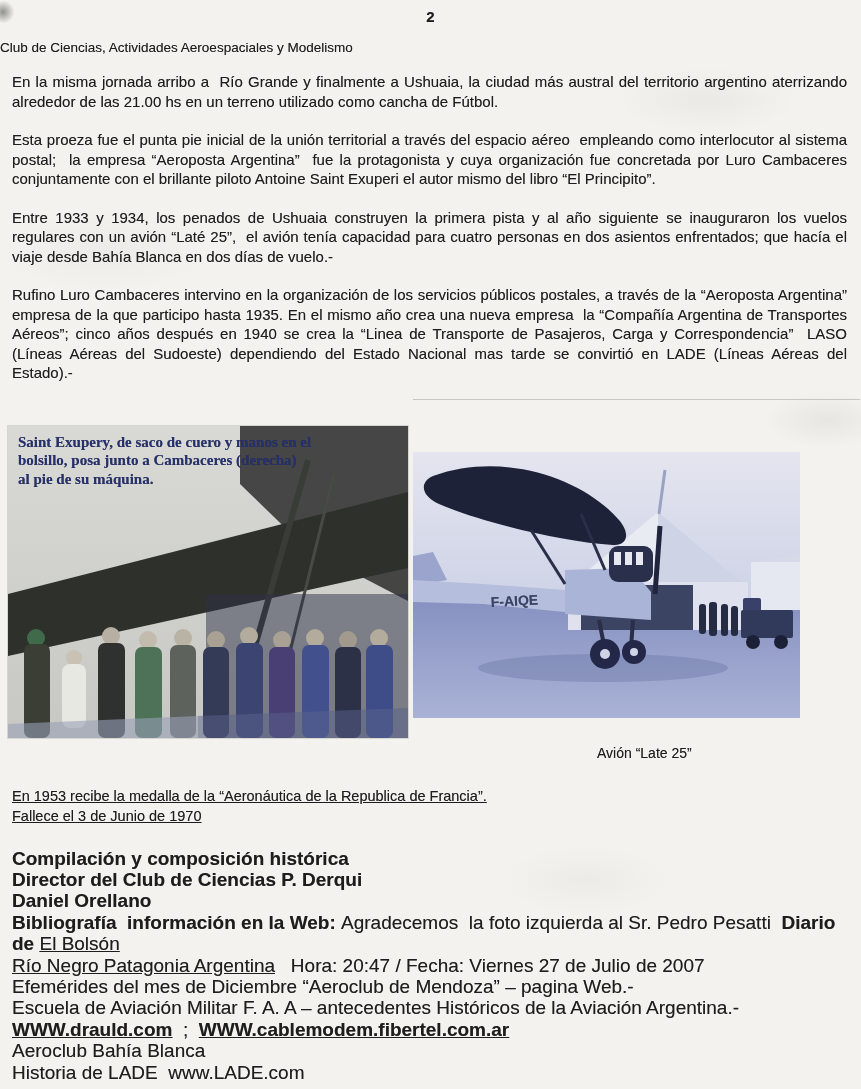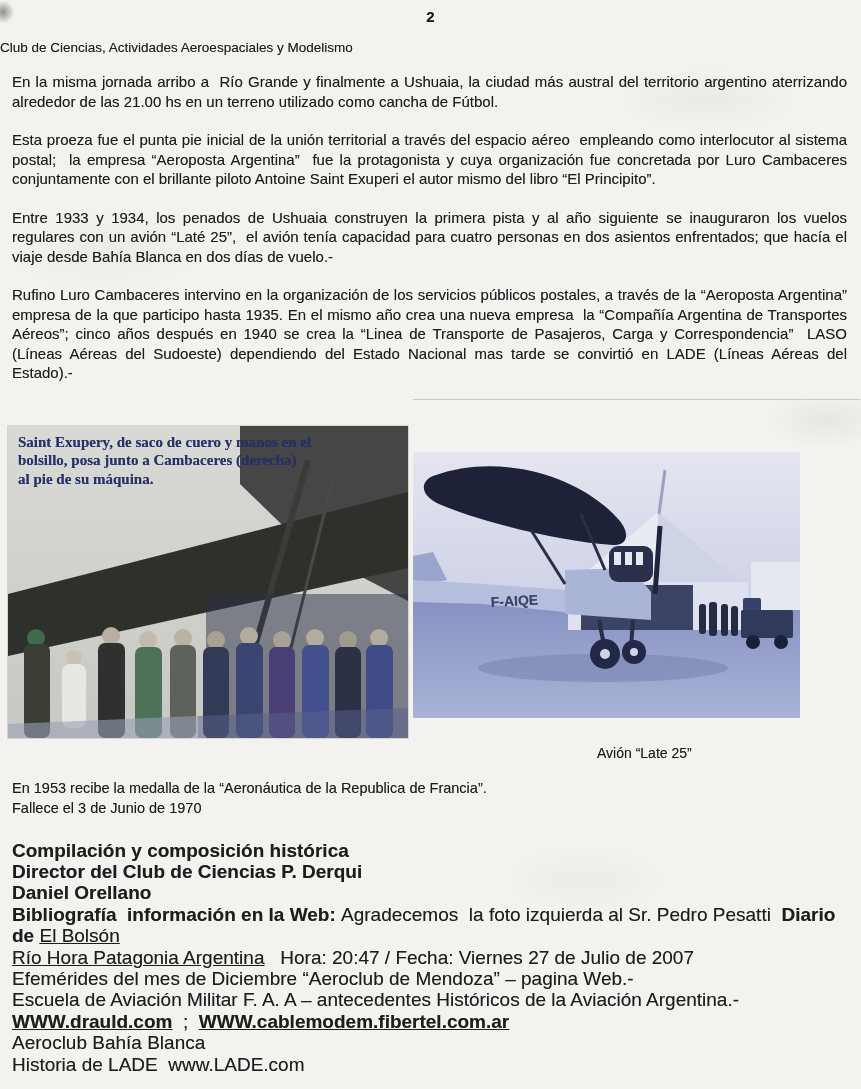--- a/index.html
+++ b/index.html
@@ -47,21 +47,21 @@
     position:absolute;left:10px;top:7px;width:360px;
     font-family:"Liberation Serif","DejaVu Serif",serif;
     font-weight:700;font-style:normal;
     color:#25306e;font-size:15px;line-height:18.5px;
     text-shadow:0 0 1px rgba(37,48,110,.6);
   }
   .photo-caption{
     margin:22px 0 0 597px;
     font-size:14px;line-height:18px;
   }
-  .closing{margin:16px 0 0 12px;}
+  .closing{margin:24px 0 0 12px;text-decoration:underline;}
   .close-line{font-size:14.5px;line-height:20px;white-space:pre-wrap;}
   .credits{margin:22px 14px 0 12px;}
   .credit-line{font-size:19px;line-height:21.4px;white-space:pre-wrap;}
   .credit-line .b{font-weight:700;}
   .credit-line .u{text-decoration:underline;}
 </style>
 </head>
 <body>
 
 <div class="page">
@@ -207,21 +207,21 @@
   <div class="closing">
       <div class="close-line">En 1953 recibe la medalla de la “Aeronáutica de la Republica de Francia”.</div>
       <div class="close-line">Fallece el 3 de Junio de 1970</div>
     </div>
 
   <div class="credits">
       <div class="credit-line"><span class="b">Compilación y composición histórica</span></div>
       <div class="credit-line"><span class="b">Director del Club de Ciencias P. Derqui</span></div>
       <div class="credit-line"><span class="b">Daniel Orellano</span></div>
       <div class="credit-line"><span class="b">Bibliografía  información en la Web: </span><span>Agradecemos  la foto izquierda al Sr. Pedro Pesatti  </span><span class="b">Diario de </span><span class="u">El Bolsón</span></div>
-      <div class="credit-line"><span class="u">Río Hora Patagonia Argentina</span><span>   Hora: 20:47 / Fecha: Viernes 27 de Julio de 2007</span></div>
+      <div class="credit-line"><span class="u">Río Negro Patagonia Argentina</span><span>   Hora: 20:47 / Fecha: Viernes 27 de Julio de 2007</span></div>
       <div class="credit-line"><span>Efemérides del mes de Diciembre “Aeroclub de Mendoza” – pagina Web.-</span></div>
       <div class="credit-line"><span>Escuela de Aviación Militar F. A. A – antecedentes Históricos de la Aviación Argentina.-</span></div>
       <div class="credit-line"><span class="b u">WWW.drauld.com</span><span>  ;  </span><span class="b u">WWW.cablemodem.fibertel.com.ar</span></div>
       <div class="credit-line"><span>Aeroclub Bahía Blanca</span></div>
       <div class="credit-line"><span>Historia de LADE  www.LADE.com</span></div>
     </div>
 
 </div>
 
 </body></html>

